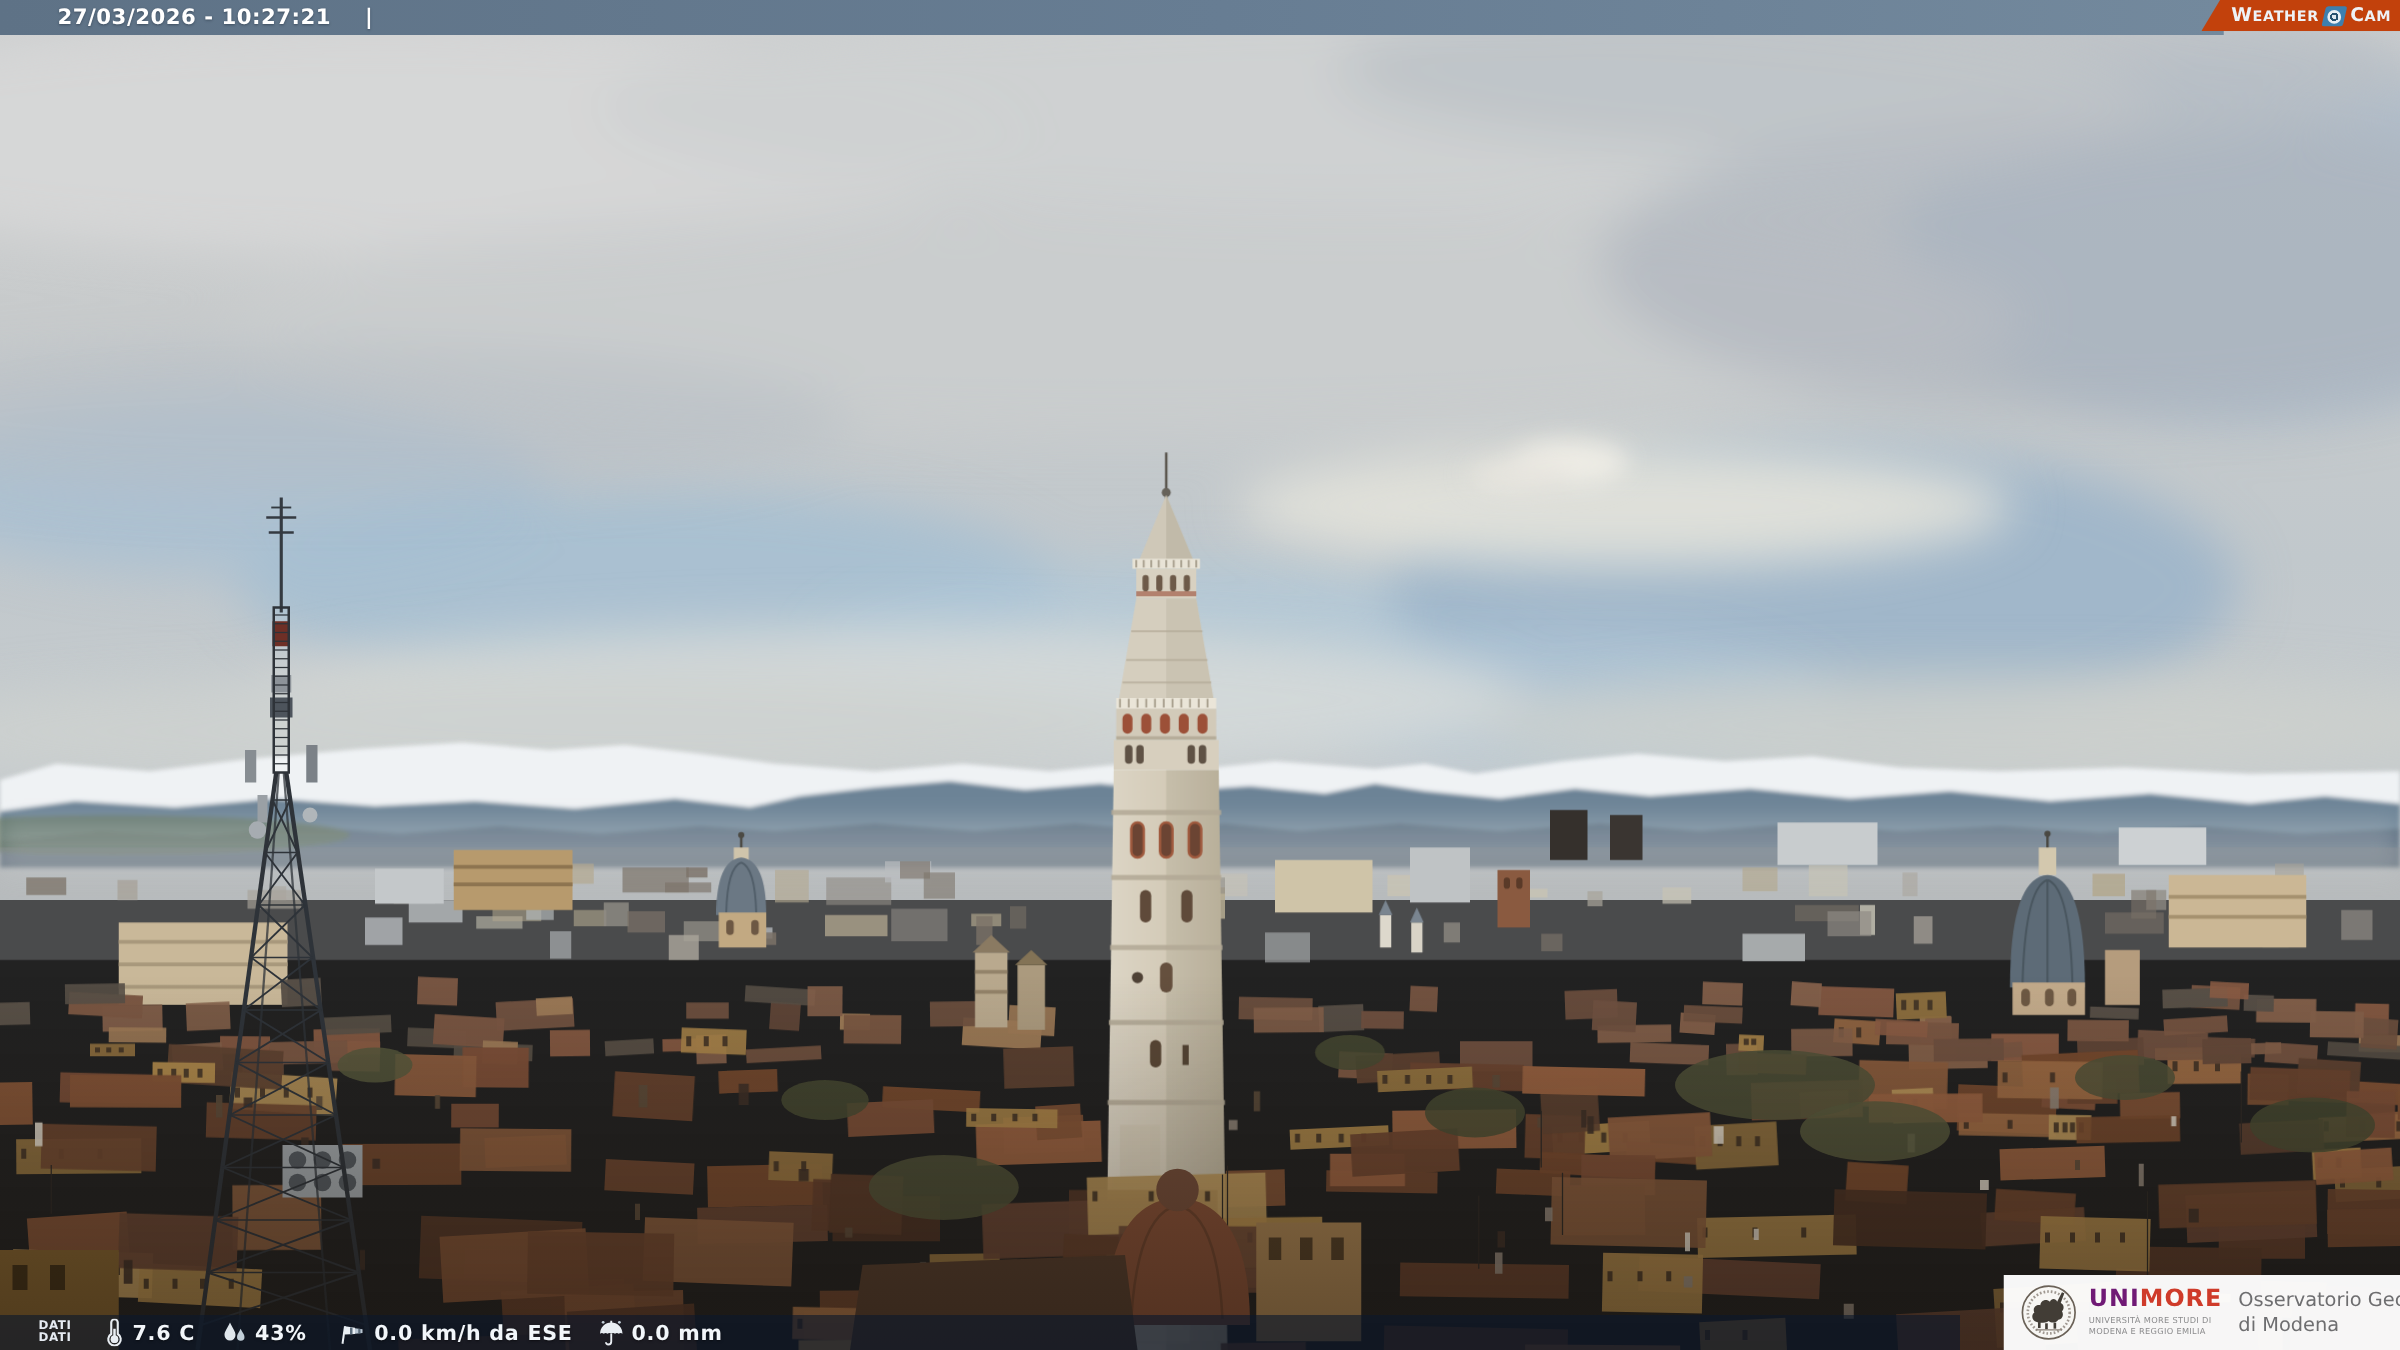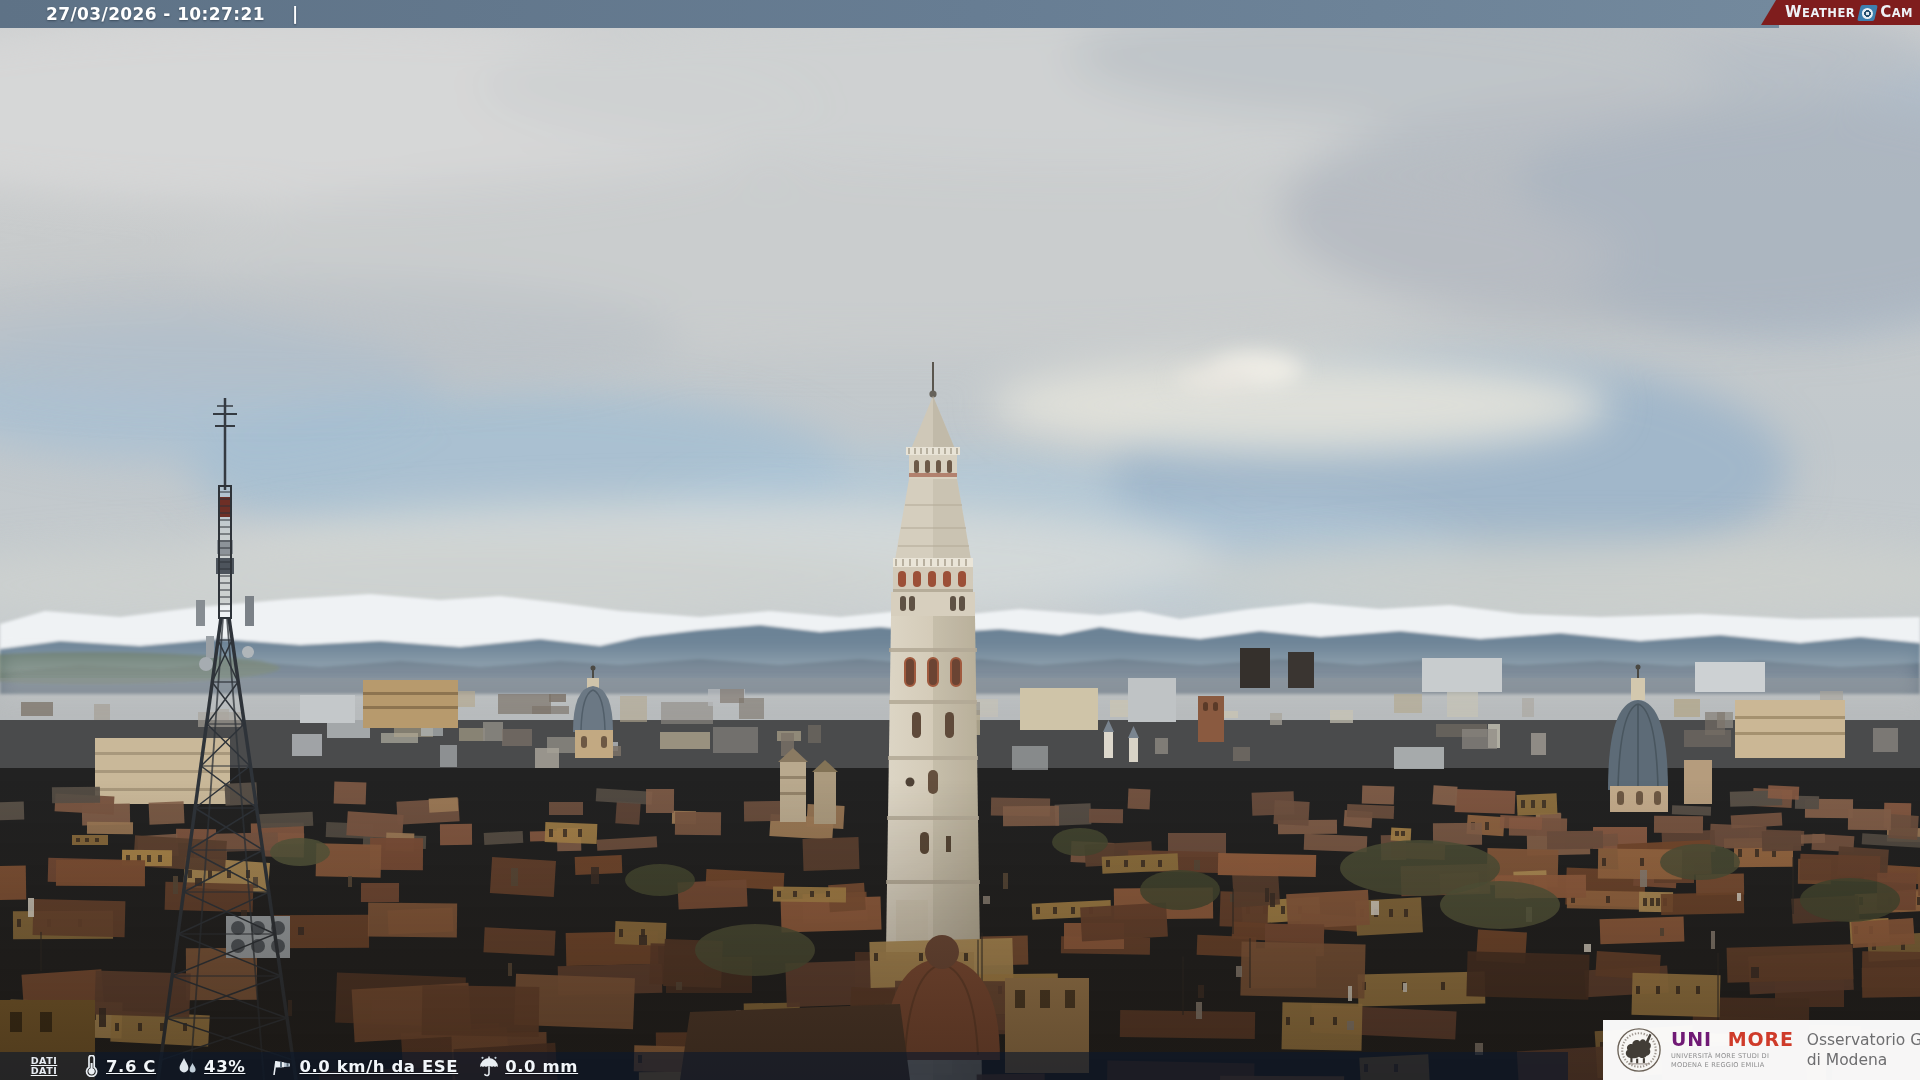--- a/index.html
+++ b/index.html
@@ -12,50 +12,50 @@
   .topbar{position:absolute;left:0;top:0;width:1779px;height:28px;
           background:linear-gradient(90deg,#5e7286 0%,#677d93 55%,#73899d 100%);
           display:flex;align-items:center;color:#fff;
           font-weight:bold;font-size:17px;letter-spacing:.4px;
           text-shadow:0 1px 2px rgba(20,30,45,.45);}
   .topbar .dt{margin-left:46px;white-space:nowrap;}
   .topbar .sep{margin:0 27px;font-weight:bold;}
   .topbar .title{white-space:nowrap;}
 
   .wcam{position:absolute;right:0;top:0;height:25px;padding:0 7px 0 24px;
-        background:#7f1d1d;display:flex;align-items:center;gap:4px;
+        background:#c2410c;display:flex;align-items:center;gap:4px;
         clip-path:polygon(15px 0,100% 0,100% 100%,0 100%);}
   .wcam .word{display:inline-block;color:#eef2f6;font-weight:bold;
               font-size:11.5px;letter-spacing:.5px;line-height:25px;text-shadow:none;}
   .wcam .word::first-letter{font-size:15px;}
   .wcam .lens{display:inline-block;width:17px;height:16px;background:#3e7fae;
               transform:skewX(-13deg);border-radius:2px;position:relative;}
   .wcam .ring{position:absolute;left:3px;top:2.5px;width:11px;height:11px;border-radius:50%;
               transform:skewX(13deg);
               background:radial-gradient(circle,#dfe7ee 0 1.8px,#27506f 1.8px 3.4px,#e8eef4 3.4px 5.5px);}
 
   
   .bottombar{position:absolute;left:0;top:1052px;width:1568px;height:28px;
              background:rgba(12,24,44,.62);display:flex;align-items:center;
-             color:#f2f6fa;text-decoration:underline;}
+             color:#f2f6fa;}
   .meteo-label{margin-left:20px;width:48px;text-align:center;font-size:9.5px;
                font-weight:bold;line-height:1.1;letter-spacing:.5px;color:#e6ebf2;}
   .witem{display:flex;align-items:center;}
   .witem .wicon{display:block;}
   .witem .wval{font-size:16.5px;font-weight:bold;letter-spacing:.6px;margin-left:5px;
                text-shadow:0 1px 2px rgba(0,0,0,.5);white-space:nowrap;}
   .ml1{margin-left:13px}.ml2{margin-left:21px}.ml3{margin-left:25px}.ml4{margin-left:20px}
 
   
   .brand{position:absolute;right:0;bottom:0;width:317px;height:60px;
          background:rgba(255,255,255,.96);display:flex;align-items:center;}
   .seal{margin-left:13px;flex:0 0 auto;}
   .uniblock{margin-left:9px;flex:0 0 auto;}
   .unimore{font-size:19px;font-weight:bold;letter-spacing:.8px;line-height:1;}
-  .unimore .uni{color:#701a75;} .unimore .more{color:#cf3b2a;margin-left:16px;}
+  .unimore .uni{color:#701a75;} .unimore .more{color:#cf3b2a;}
   .unisub{margin-top:3px;font-size:6.6px;color:#8c8c8e;letter-spacing:.25px;line-height:1.35;}
   .obsblock{margin-left:13px;font-size:15.5px;color:#6e6e70;line-height:1.3;white-space:nowrap;}
 </style>
 </head>
 <body>
 
 <div class="stage">
 
   <div class="scene-wrap">
   <svg class="scene" id="scene" viewBox="0 0 1920 1080" preserveAspectRatio="none">

